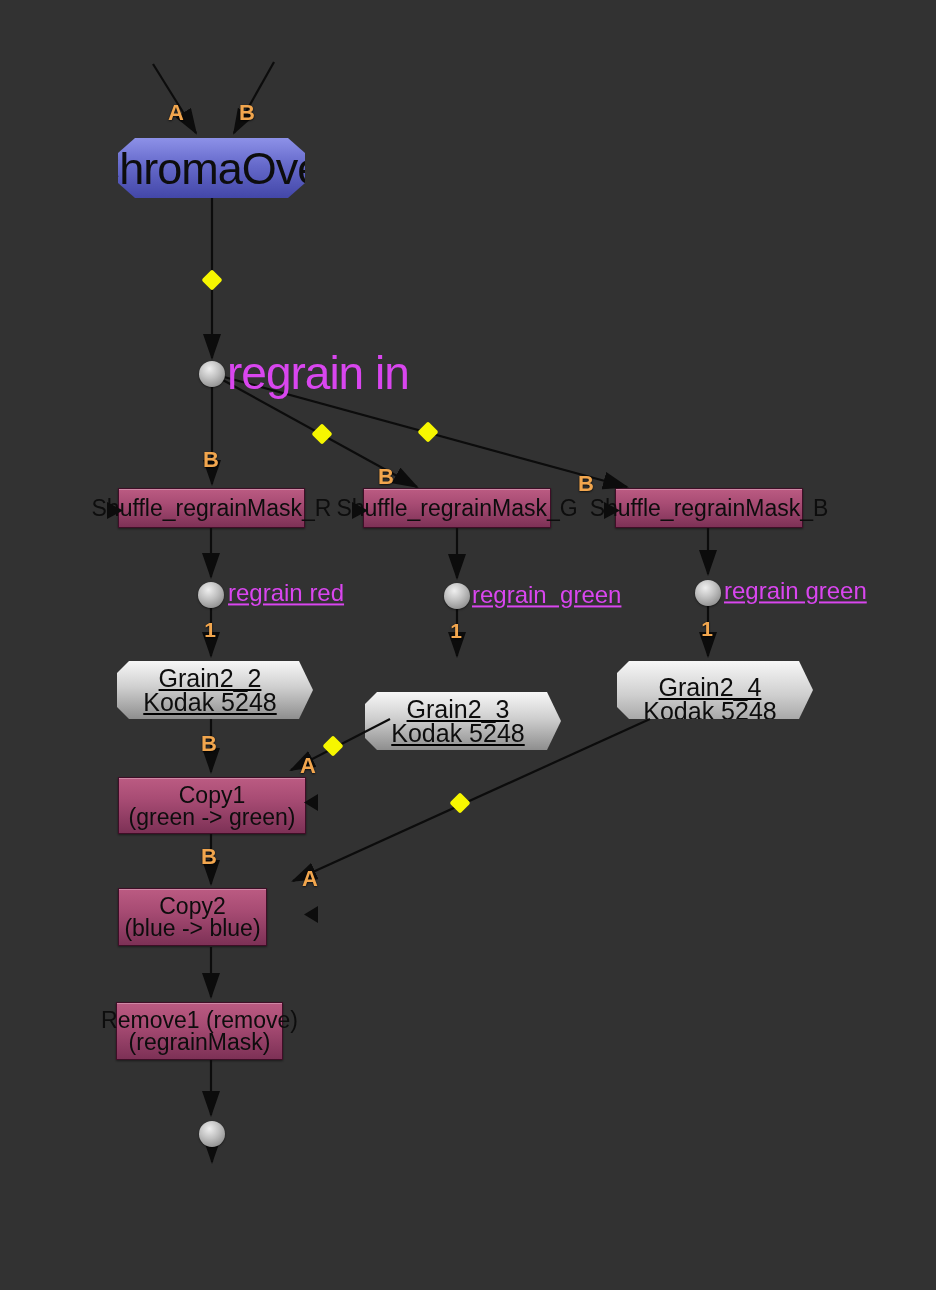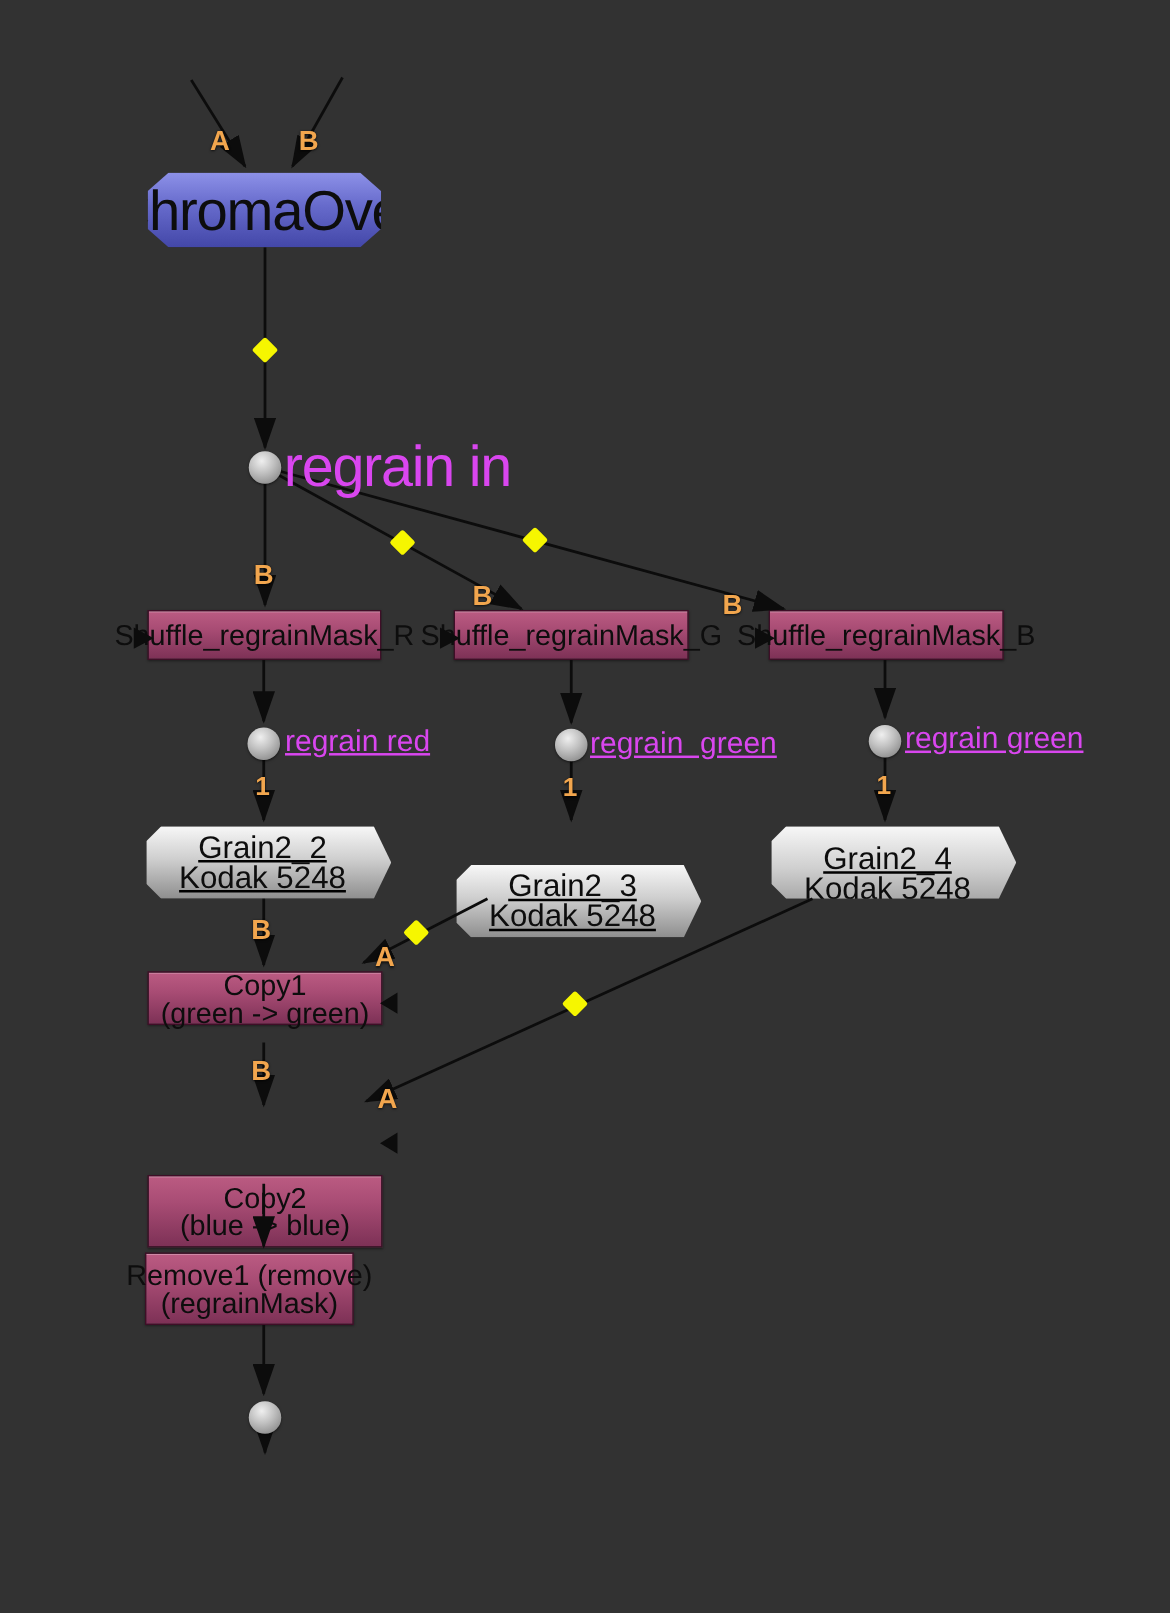--- a/index.html
+++ b/index.html
@@ -79,25 +79,25 @@
   </div>
   <div class="node grain" style="left:365px;top:692px;width:196px;height:58px">
     <span class="title">Grain2_3</span>
     <span class="subtitle">Kodak 5248</span>
   </div>
   <div class="node grain" style="left:617px;top:661px;width:196px;height:75px">
     <span class="title">Grain2_4</span>
     <span class="subtitle">Kodak 5248</span>
   </div>
 
-  <div class="node maroon" style="left:118px;top:777px;width:188px;height:43px">
+  <div class="node maroon" style="left:118px;top:777px;width:188px;height:57px">
     <span class="title">Copy1</span>
     <span class="subtitle">(green -&gt; green)</span>
   </div>
-  <div class="node maroon" style="left:118px;top:940px;width:188px;height:58px">
+  <div class="node maroon" style="left:118px;top:888px;width:149px;height:58px">
     <span class="title">Copy2</span>
     <span class="subtitle">(blue -&gt; blue)</span>
   </div>
   <div class="node maroon" style="left:116px;top:1002px;width:167px;height:58px">
     <span class="title">Remove1 (remove)</span>
     <span class="subtitle">(regrainMask)</span>
   </div>
 
   <svg class="edge-layer" width="936" height="1290" viewBox="0 0 936 1290">
     <defs>

